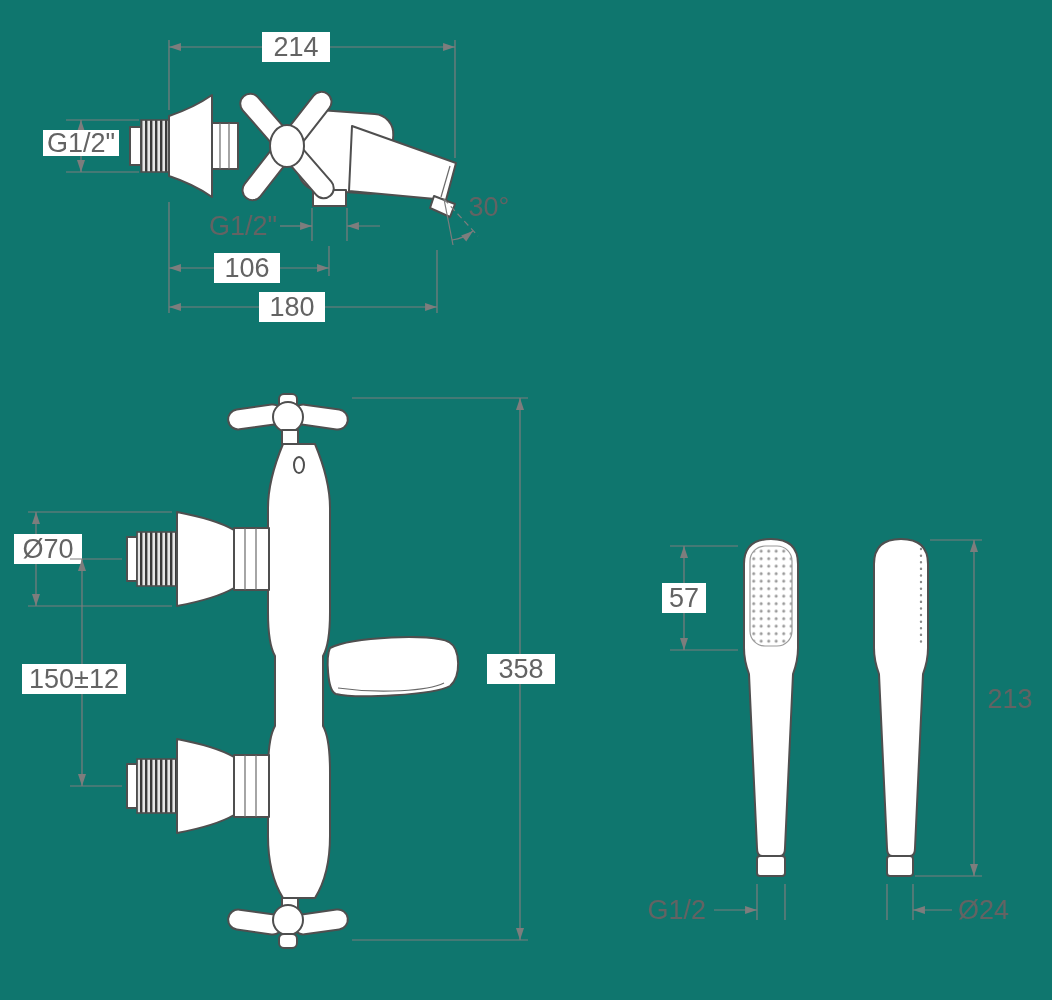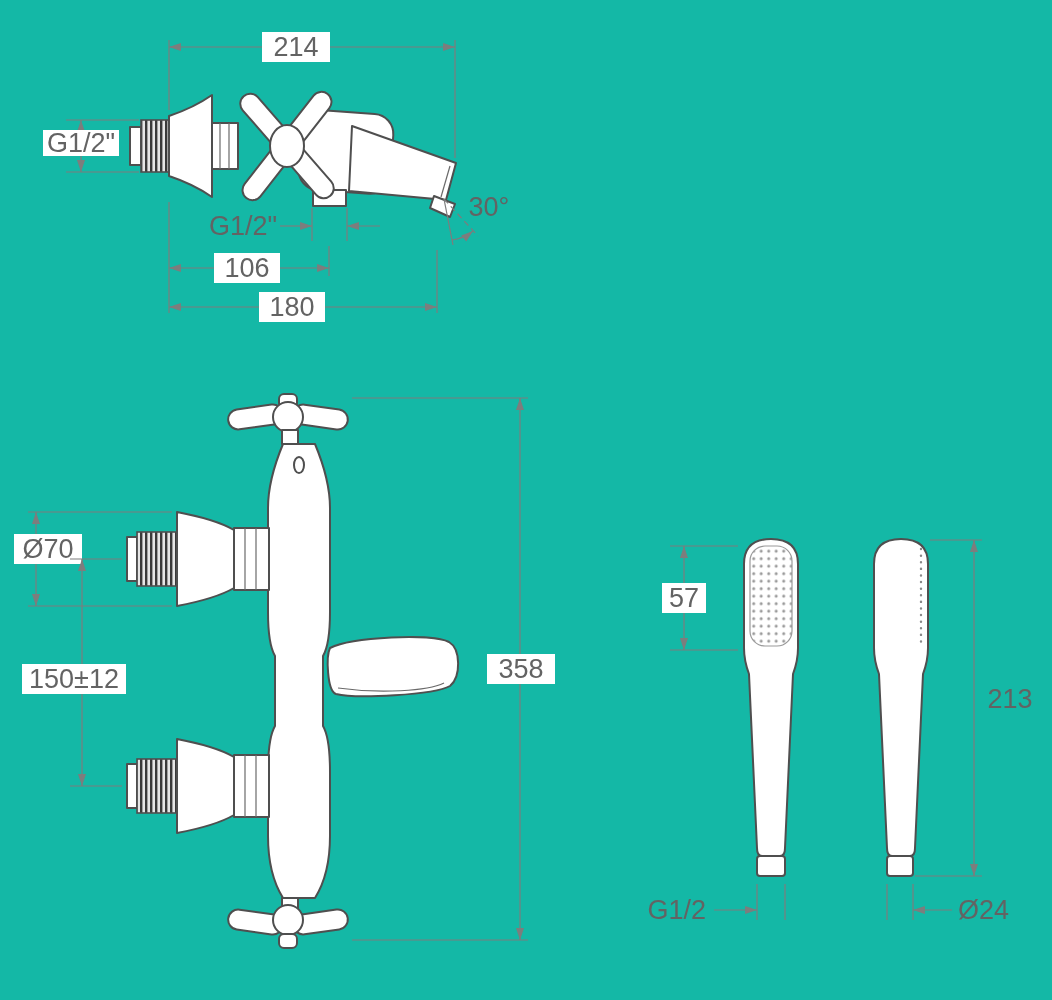--- a/index.html
+++ b/index.html
@@ -1,16 +1,16 @@
 <!DOCTYPE html>
 <html><head>
 <meta charset="utf-8">
 <style>
   html,body{margin:0;padding:0;background:#fff;}
-  .canvas{position:relative;width:1052px;height:1000px;background:#14b8a6;overflow:hidden;
+  .canvas{position:relative;width:1052px;height:1000px;background:#0f766e;overflow:hidden;
           font-family:"Liberation Sans", sans-serif;}
   svg{position:absolute;left:0;top:0;}
   .part{fill:#ffffff;stroke:#4f4f4f;stroke-width:2;stroke-linejoin:round;}
   .part-thin{fill:none;stroke:#6a6a6a;stroke-width:1.2;}
   .thread{fill:url(#thread);stroke:#4f4f4f;stroke-width:1.6;}
   .dim{stroke:#7d7d7d;stroke-width:1.2;fill:none;}
   .dimarr{stroke:#7d7d7d;stroke-width:1.2;fill:none;}
   .dashed{stroke:#7d7d7d;stroke-width:1.2;fill:none;stroke-dasharray:6 4;}
   .dotline{stroke:#8a8a8a;stroke-width:2.4;fill:none;stroke-dasharray:0.1 6.5;stroke-linecap:round;}
   .txtbg{fill:#ffffff;stroke:none;}

